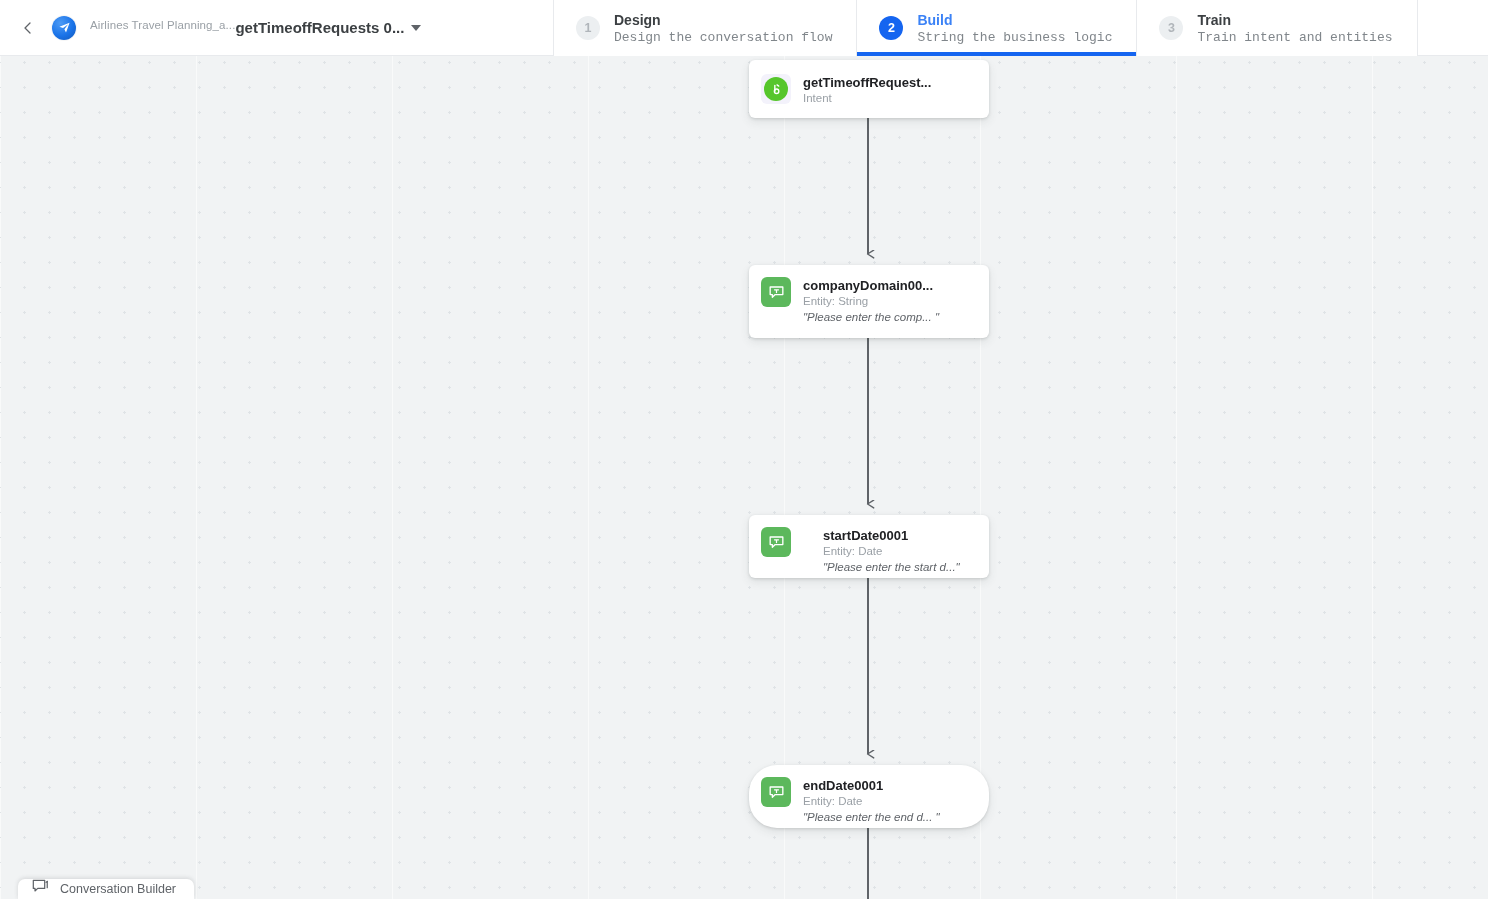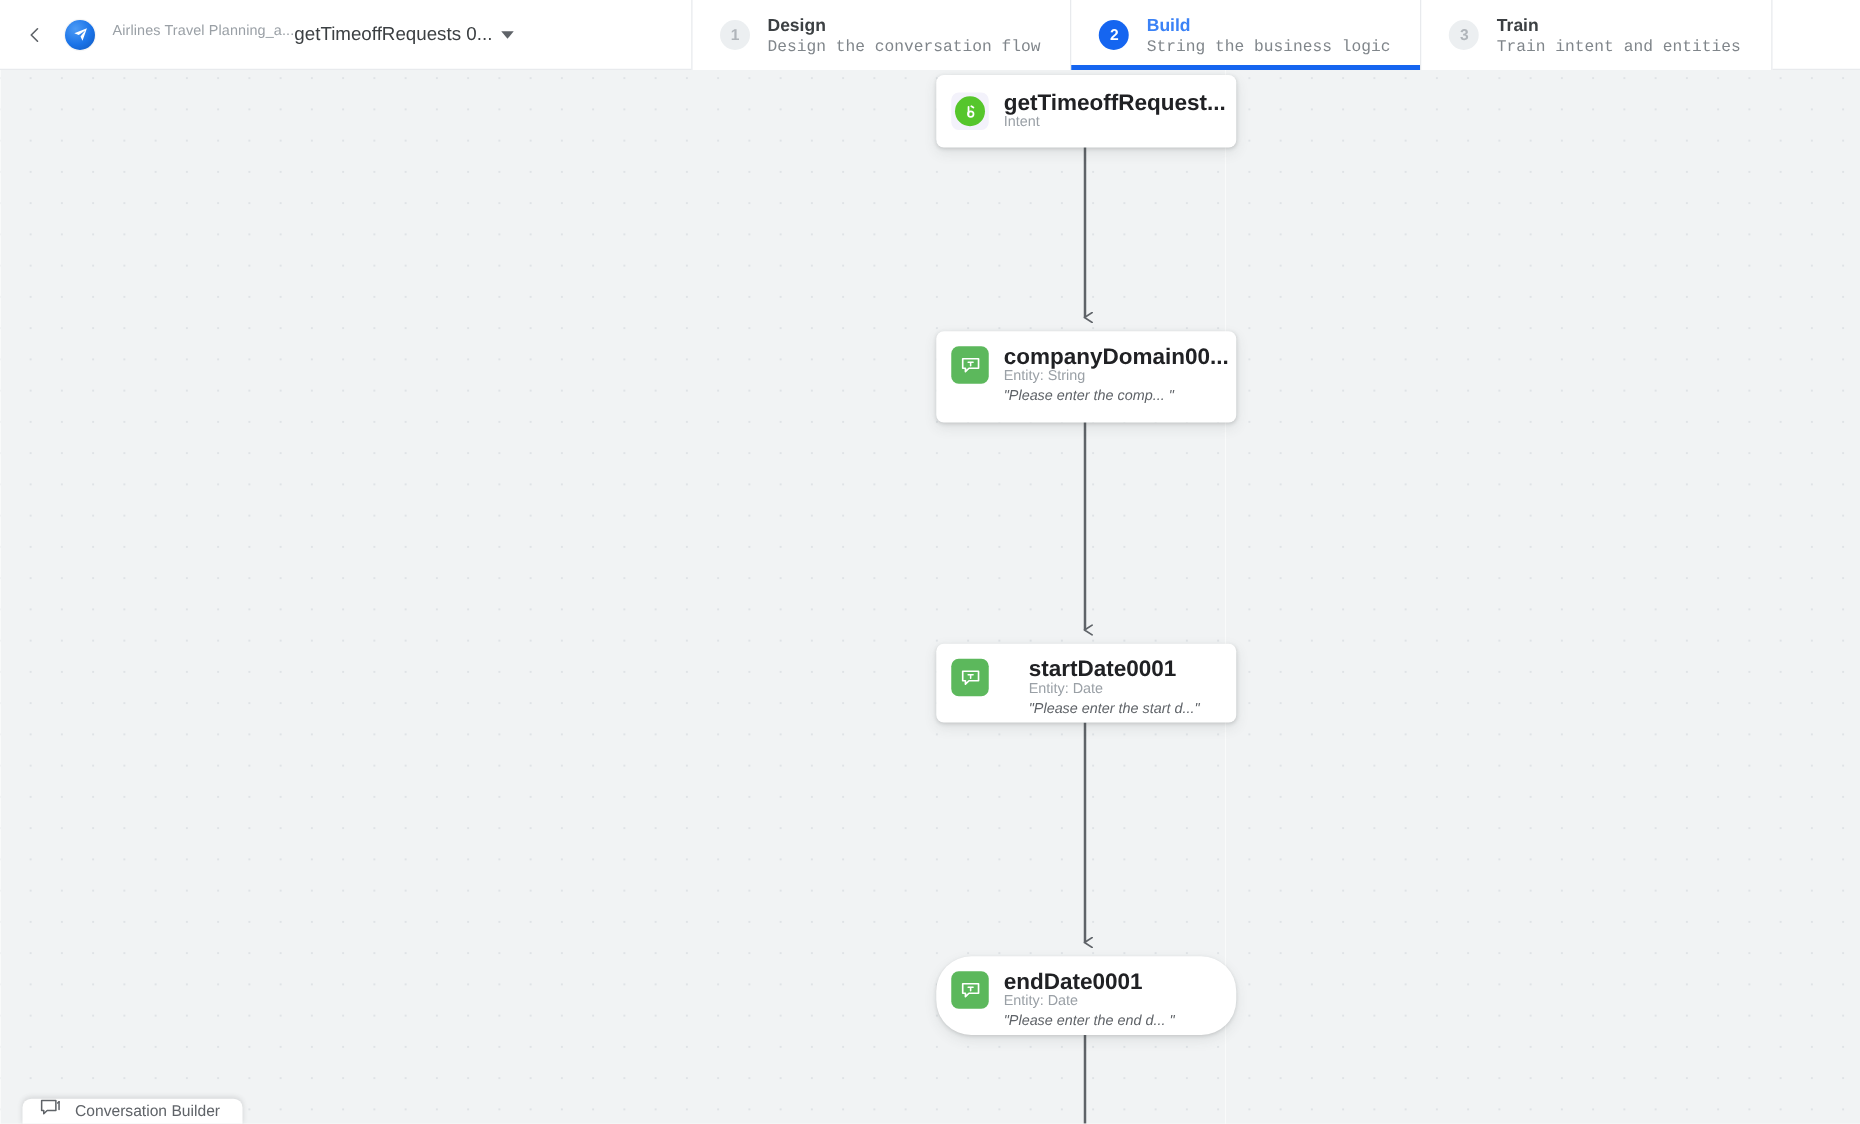--- a/index.html
+++ b/index.html
@@ -69,20 +69,21 @@
   .flow-row {
     display: flex;
     align-items: center;
     gap: 7px;
   }
   .flow-name {
     font-size: 15px;
     color: #3c4043;
     line-height: 20px;
     white-space: nowrap;
+    font-weight: bold;
   }
   .caret {
     width: 0; height: 0;
     border-left: 5px solid transparent;
     border-right: 5px solid transparent;
     border-top: 6px solid #5f6368;
     cursor: pointer;
     flex: 0 0 10px;
   }
 
@@ -192,21 +193,21 @@
   .icon-entity {
     background: #5cb85c;
   }
   .node-body {
     margin-left: 12px;
     min-width: 0;
     display: flex;
     flex-direction: column;
   }
   .node-title {
-    font-size: 18px;
+    font-size: 13px;
     font-weight: bold;
     color: #202124;
     line-height: 17px;
     white-space: nowrap;
   }
   .node-sub {
     font-size: 11.5px;
     color: #9aa0a6;
     line-height: 15px;
     white-space: nowrap;

